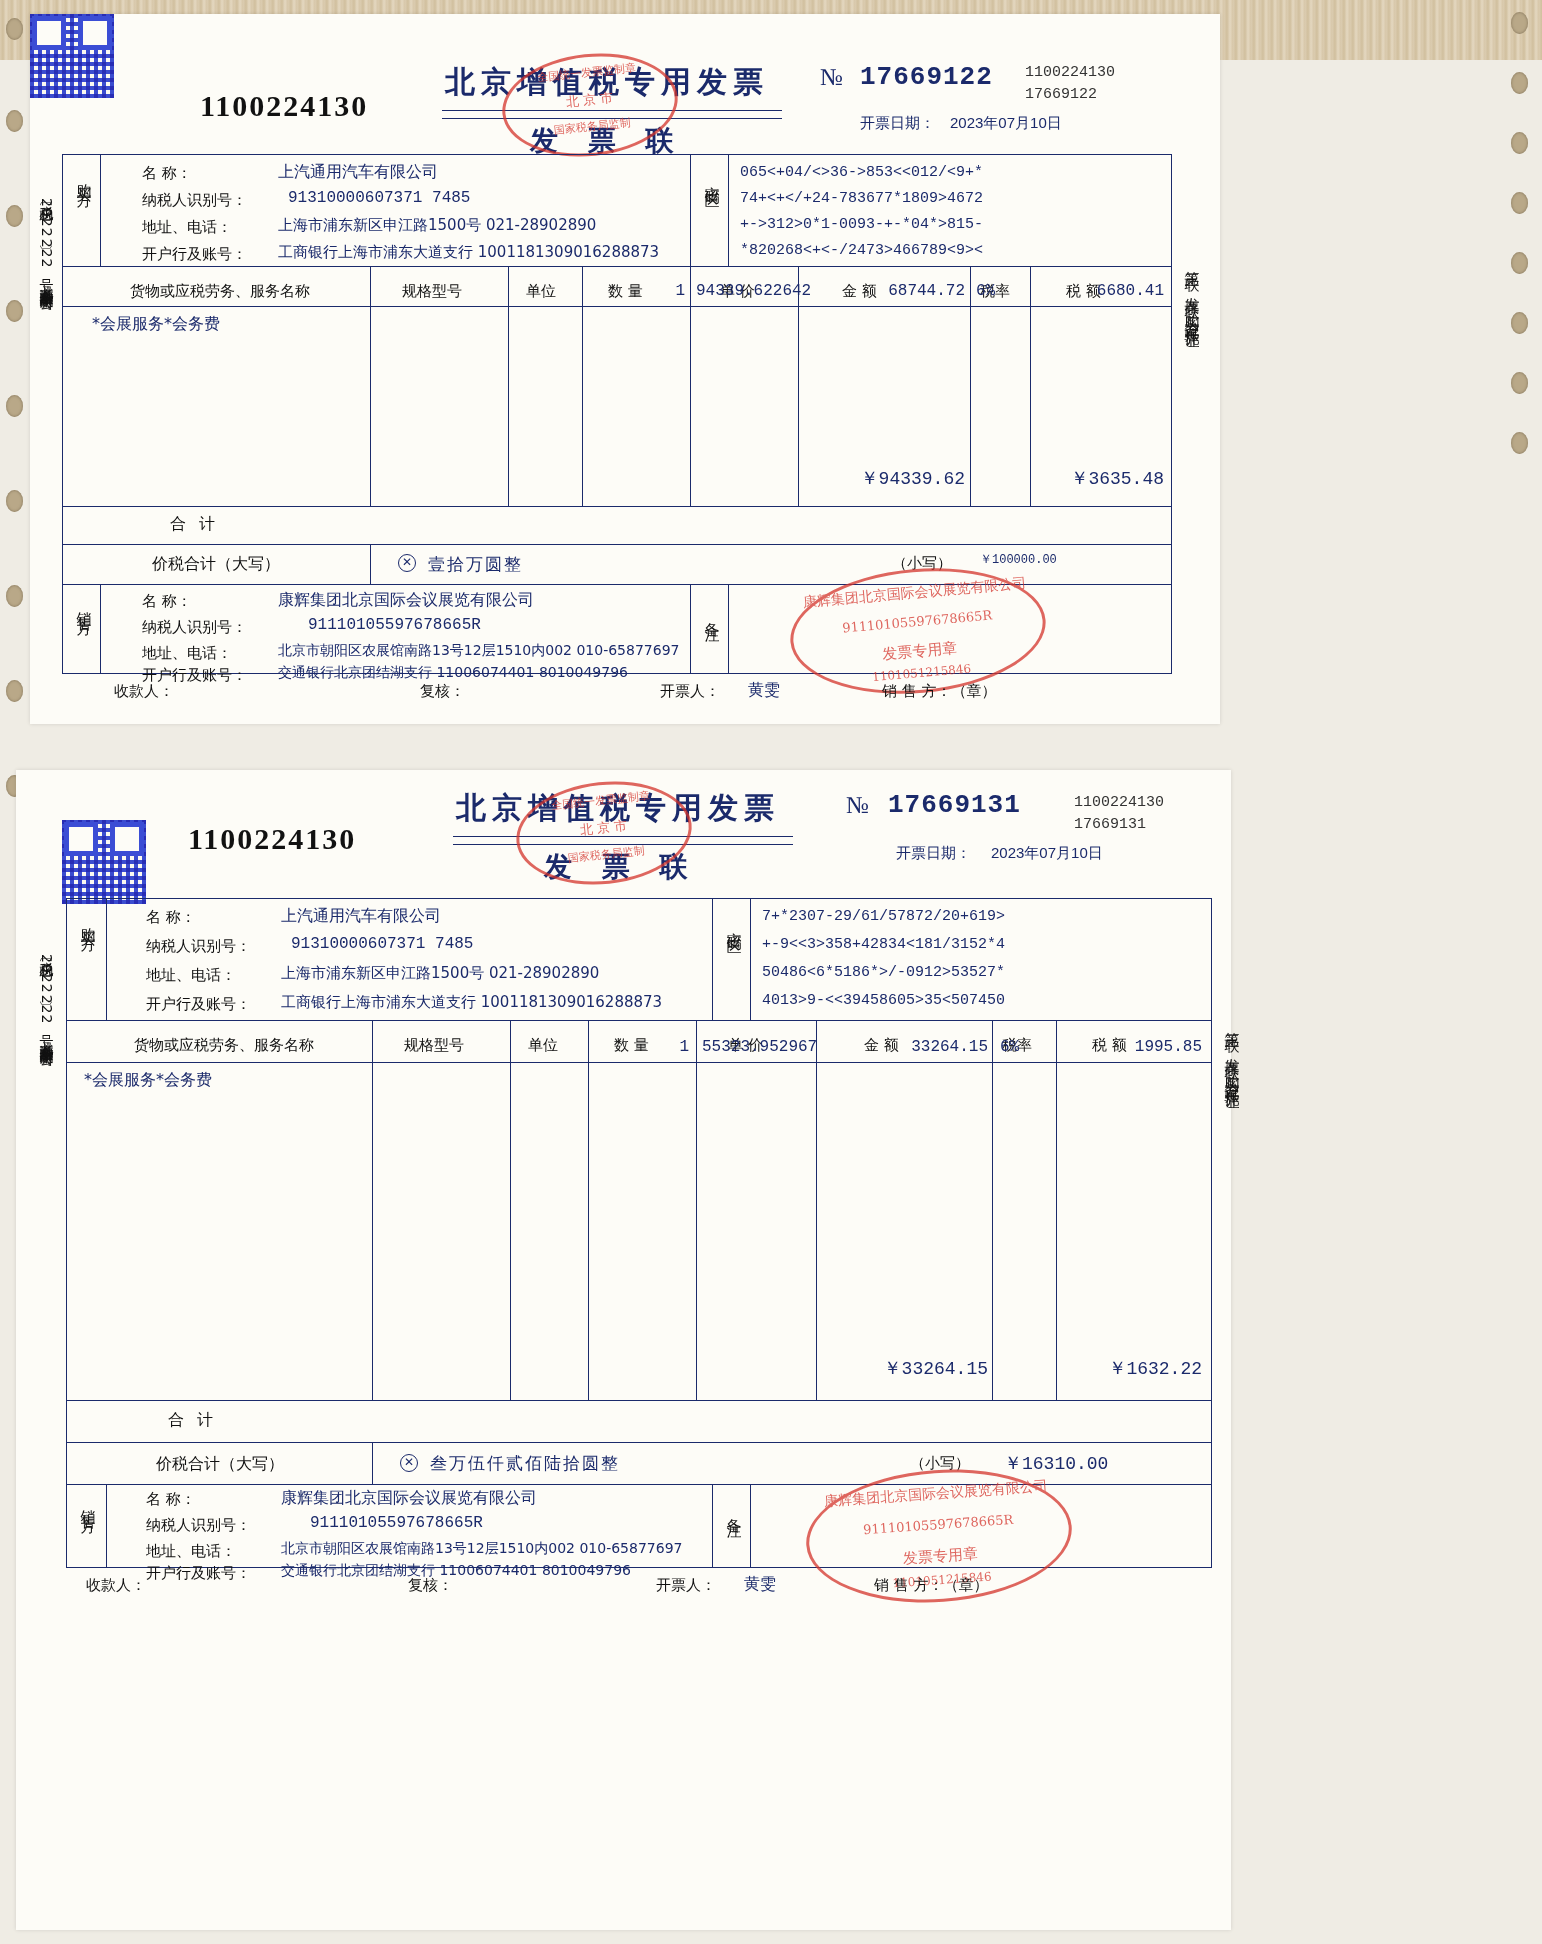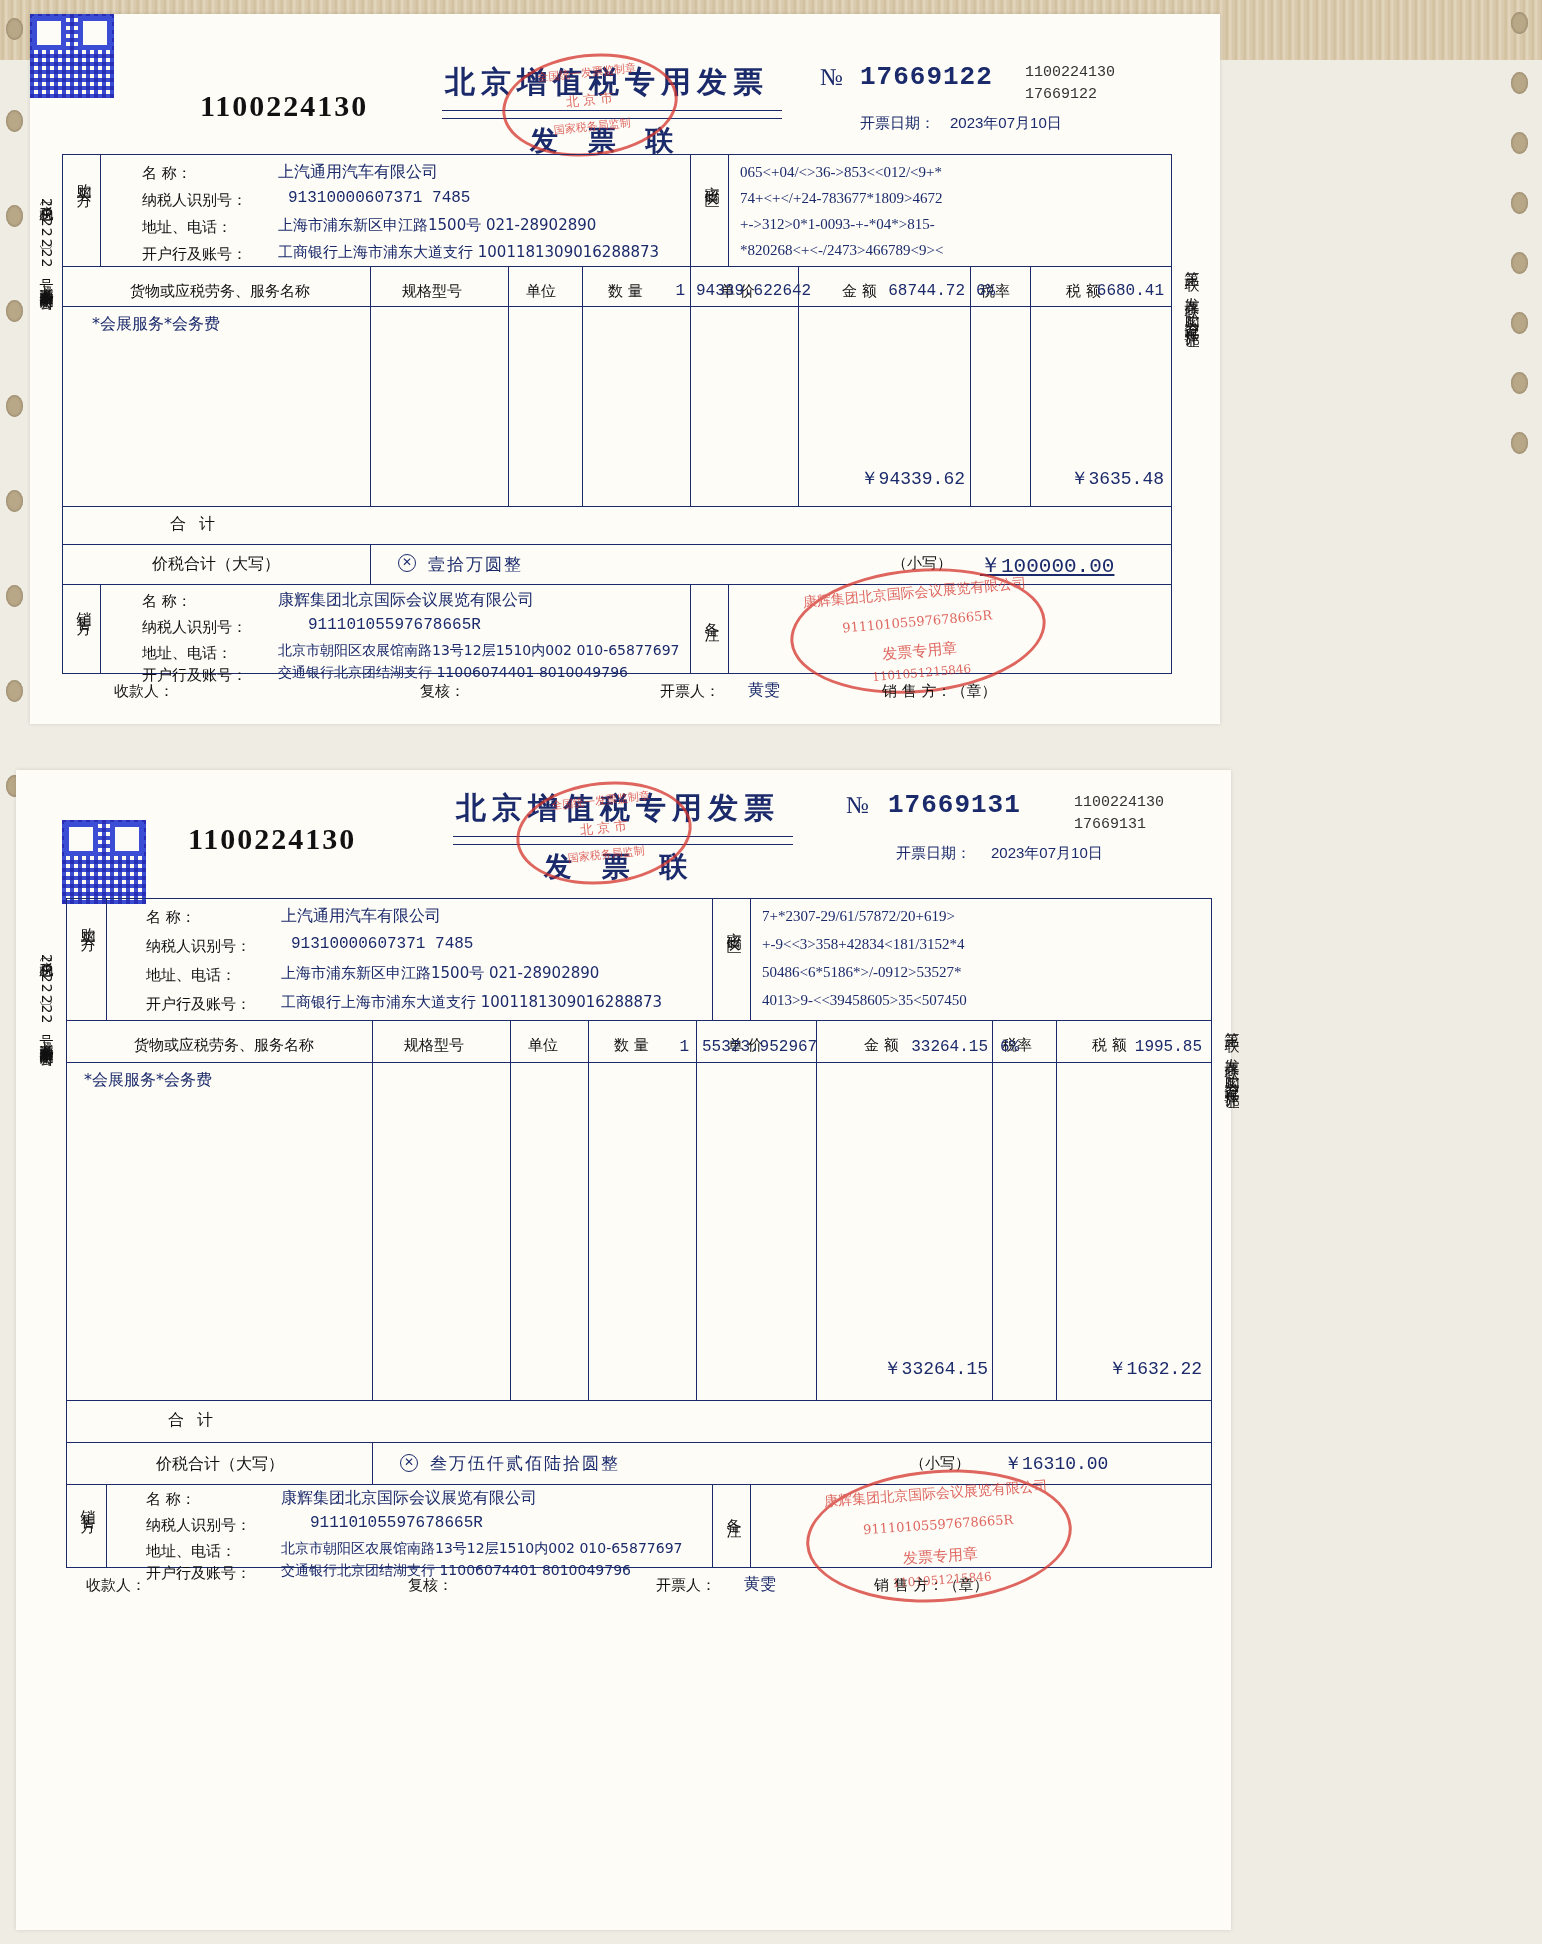--- a/index.html
+++ b/index.html
@@ -197,21 +197,21 @@
     font-size: 16px;
     color: #1b2a6b;
     font-family: "Liberation Mono", monospace;
     text-align: right;
     white-space: nowrap;
   }
   .cipher {
     position: absolute;
     font-size: 15px;
     color: #1b2a6b;
-    font-family: Liberation Serif, serif;
+    font-family: Liberation Mono, monospace;
     line-height: 1.45;
     white-space: pre;
   }
   .side-vtext {
     position: absolute;
     writing-mode: vertical-rl;
     font-size: 15px;
     color: #111;
     letter-spacing: 3px;
     font-family: "DejaVu Sans", sans-serif;
@@ -363,21 +363,21 @@
       <div class="amt" style="left:790px; top:452px; width:145px; font-size:18px;">￥94339.62</div>
       <div class="amt" style="left:1000px; top:452px; width:134px; font-size:18px;">￥3635.48</div>
       <div class="cell-lbl" style="left:140px; top:500px; font-size:16px; letter-spacing:4px;">合        计</div>
 
       <div class="hline" style="left:32px; top:530px; width:1110px;"></div>
       <div class="vline" style="left:340px; top:530px; height:40px;"></div>
       <div class="cell-lbl" style="left:122px; top:540px; font-size:16px;">价税合计（大写）</div>
       <div class="circ-x" style="left:368px; top:540px;">✕</div>
       <div class="cell-val" style="left:398px; top:539px; font-size:17px; letter-spacing:2px;">壹拾万圆整</div>
       <div class="cell-lbl" style="left:862px; top:540px;">（小写）</div>
-      <div class="cell-val-mono" style="left:950px; top:537px; font-size:21px;text-decoration:underline;">￥100000.00</div>
+      <div class="cell-val-mono" style="left:950px; top:537px; font-size:12px;">￥100000.00</div>
 
       <div class="hline" style="left:32px; top:570px; width:1110px;"></div>
       <div class="vline" style="left:70px; top:570px; height:90px;"></div>
       <div class="vline" style="left:660px; top:570px; height:90px;"></div>
       <div class="vline" style="left:698px; top:570px; height:90px;"></div>
 
       <div class="vtext" style="left:44px; top:586px;">销售方</div>
       <div class="vtext" style="left:672px; top:596px;">备注</div>
 
       <div class="cell-lbl" style="left:112px; top:578px;">名        称：</div>

